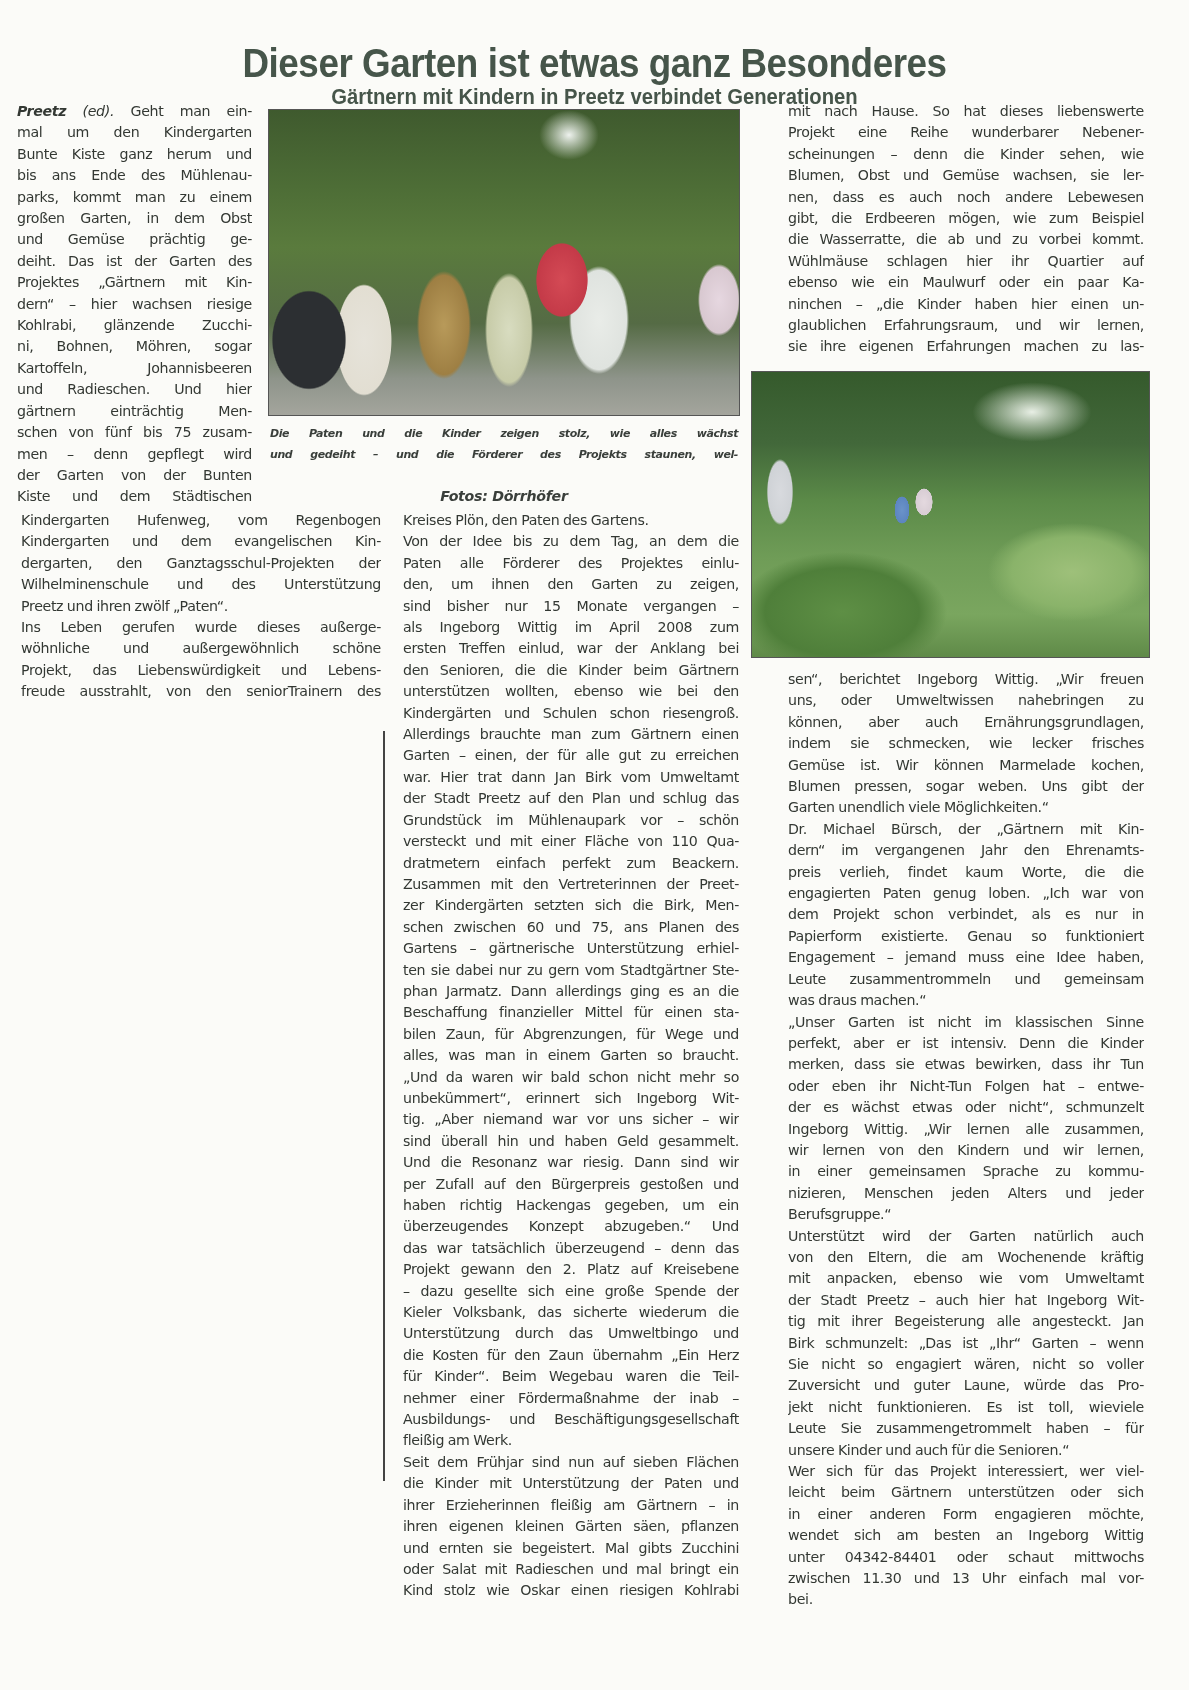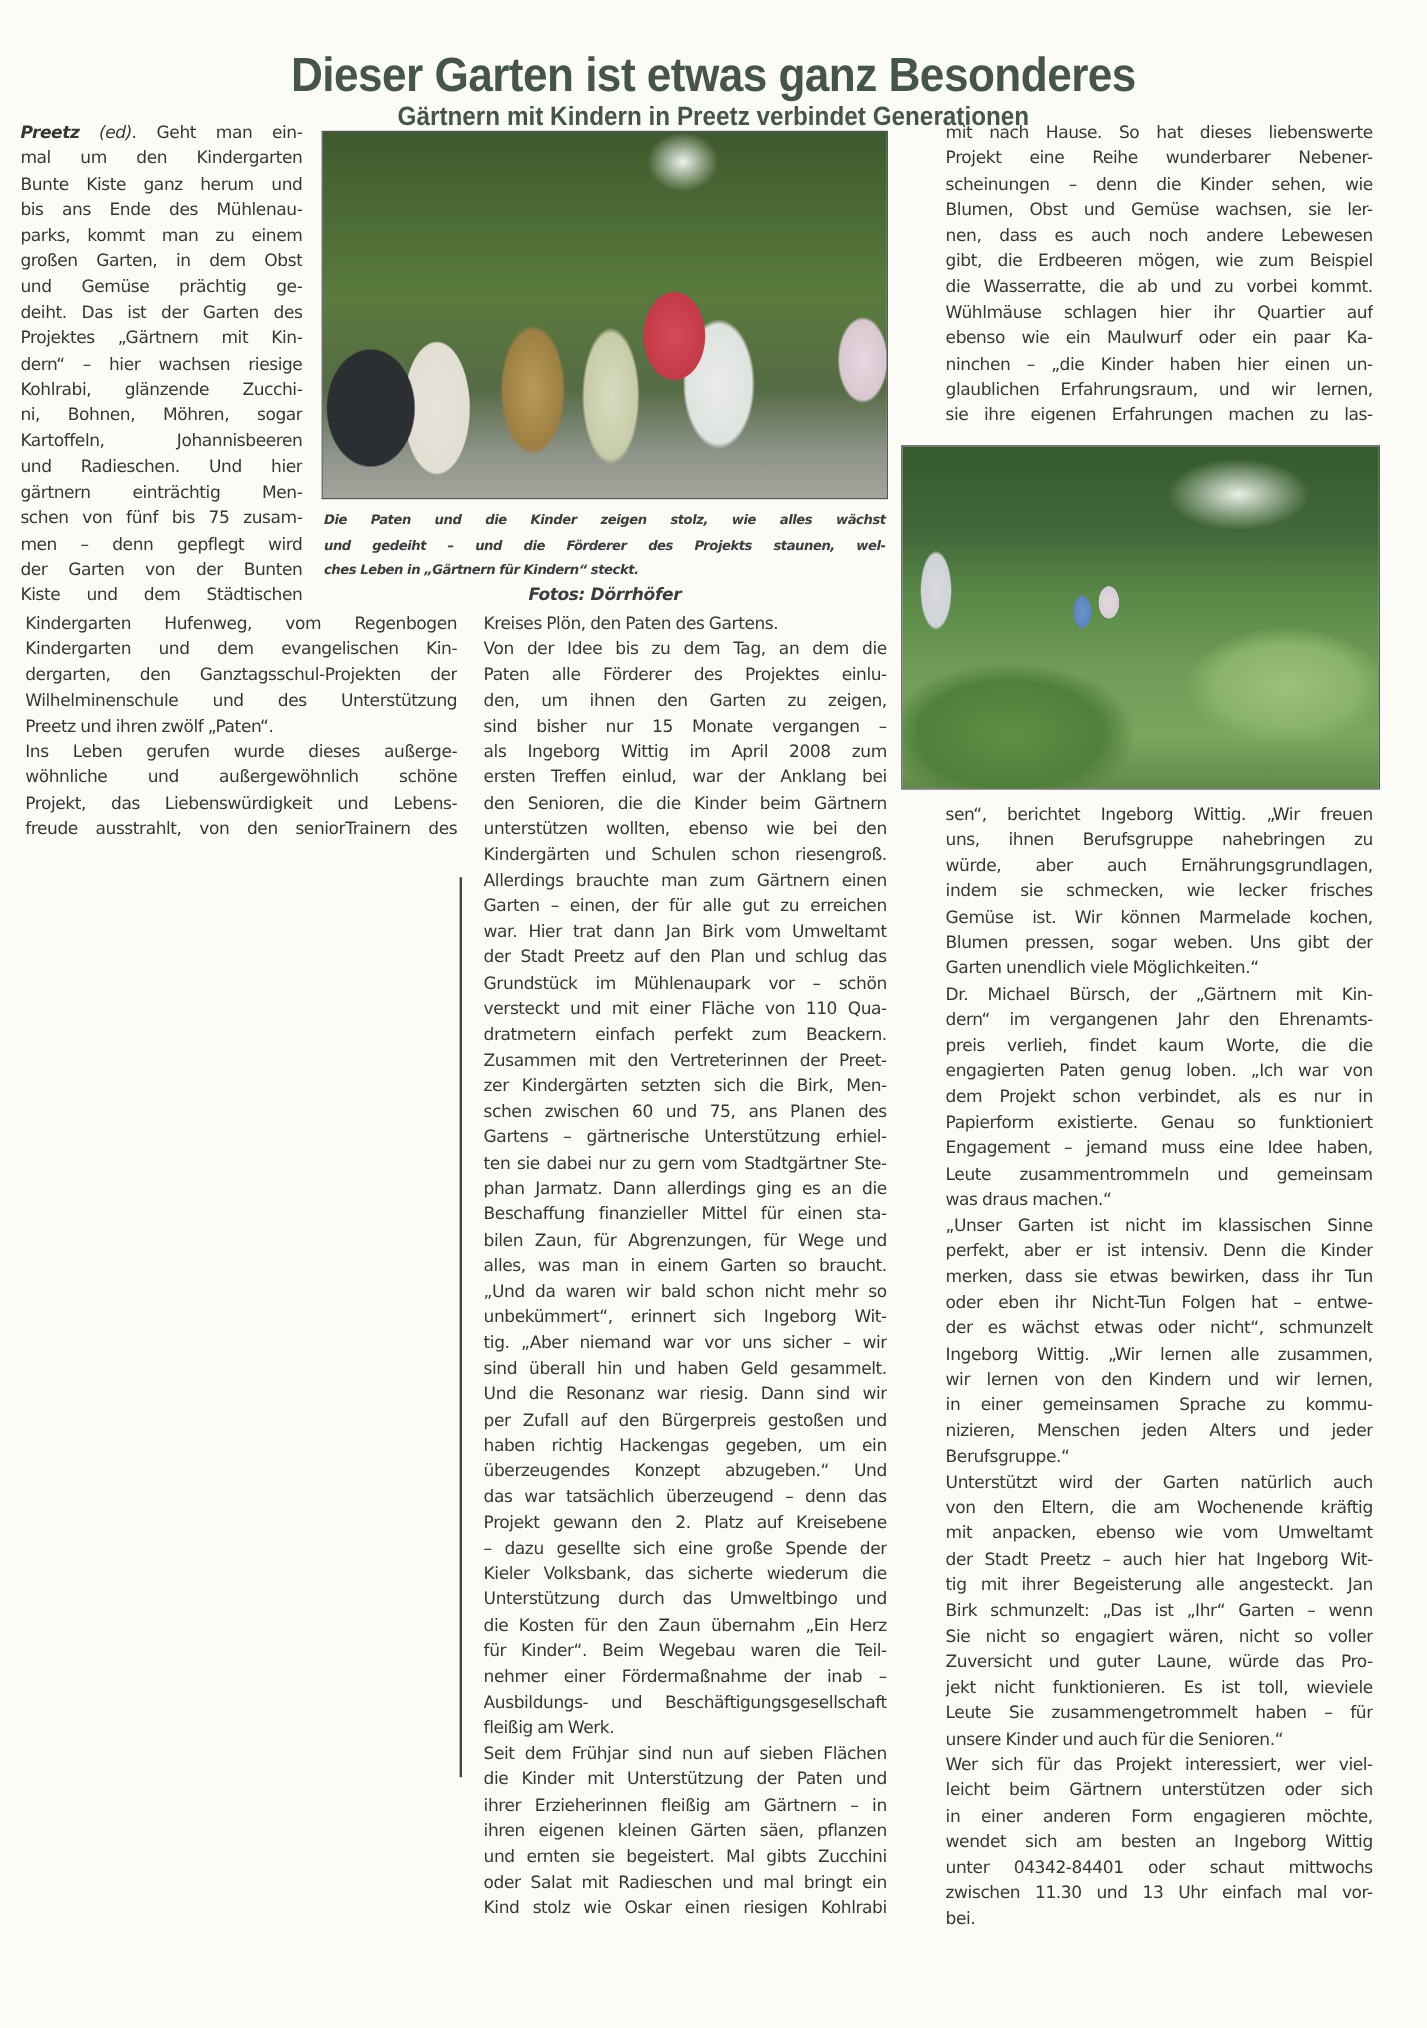--- a/index.html
+++ b/index.html
@@ -121,21 +121,20 @@
       <span class="line">freude ausstrahlt, von den seniorTrainern des</span>
     </div>
 
   <div class="photo photo1">
     <div class="photo-sky"></div>
   </div>
 
   <div class="caption" id="caption">
       <span class="line">Die Paten und die Kinder zeigen stolz, wie alles wächst</span>
       <span class="line">und gedeiht – und die Förderer des Projekts staunen, wel-</span>
-      <span class="line last">ches Leben in „Gärtnern für Kindern“ steckt.</span>
     </div>
   <div class="credit">Fotos: Dörrhöfer</div>
 
   <div class="col" id="col2" style="left:403px; top:510px; width:336px;">
       <span class="line last">Kreises Plön, den Paten des Gartens.</span>
       <span class="line">Von der Idee bis zu dem Tag, an dem die</span>
       <span class="line">Paten alle Förderer des Projektes einlu-</span>
       <span class="line">den, um ihnen den Garten zu zeigen,</span>
       <span class="line">sind bisher nur 15 Monate vergangen –</span>
       <span class="line">als Ingeborg Wittig im April 2008 zum</span>
@@ -202,22 +201,22 @@
       <span class="line">glaublichen Erfahrungsraum, und wir lernen,</span>
       <span class="line">sie ihre eigenen Erfahrungen machen zu las-</span>
     </div>
 
   <div class="photo photo2">
     <div class="photo-sky2"></div>
   </div>
 
   <div class="col" id="col3-bottom" style="left:788px; top:669px; width:356px;">
       <span class="line">sen“, berichtet Ingeborg Wittig. „Wir freuen</span>
-      <span class="line">uns, ihnen Berufsgruppe nahebringen zu</span>
-      <span class="line">würde, aber auch Ernährungsgrundlagen,</span>
+      <span class="line">uns, oder Umweltwissen nahebringen zu</span>
+      <span class="line">können, aber auch Ernährungsgrundlagen,</span>
       <span class="line">indem sie schmecken, wie lecker frisches</span>
       <span class="line">Gemüse ist. Wir können Marmelade kochen,</span>
       <span class="line">Blumen pressen, sogar weben. Uns gibt der</span>
       <span class="line last">Garten unendlich viele Möglichkeiten.“</span>
       <span class="line">Dr. Michael Bürsch, der „Gärtnern mit Kin-</span>
       <span class="line">dern“ im vergangenen Jahr den Ehrenamts-</span>
       <span class="line">preis verlieh, findet kaum Worte, die die</span>
       <span class="line">engagierten Paten genug loben. „Ich war von</span>
       <span class="line">dem Projekt schon verbindet, als es nur in</span>
       <span class="line">Papierform existierte. Genau so funktioniert</span>

